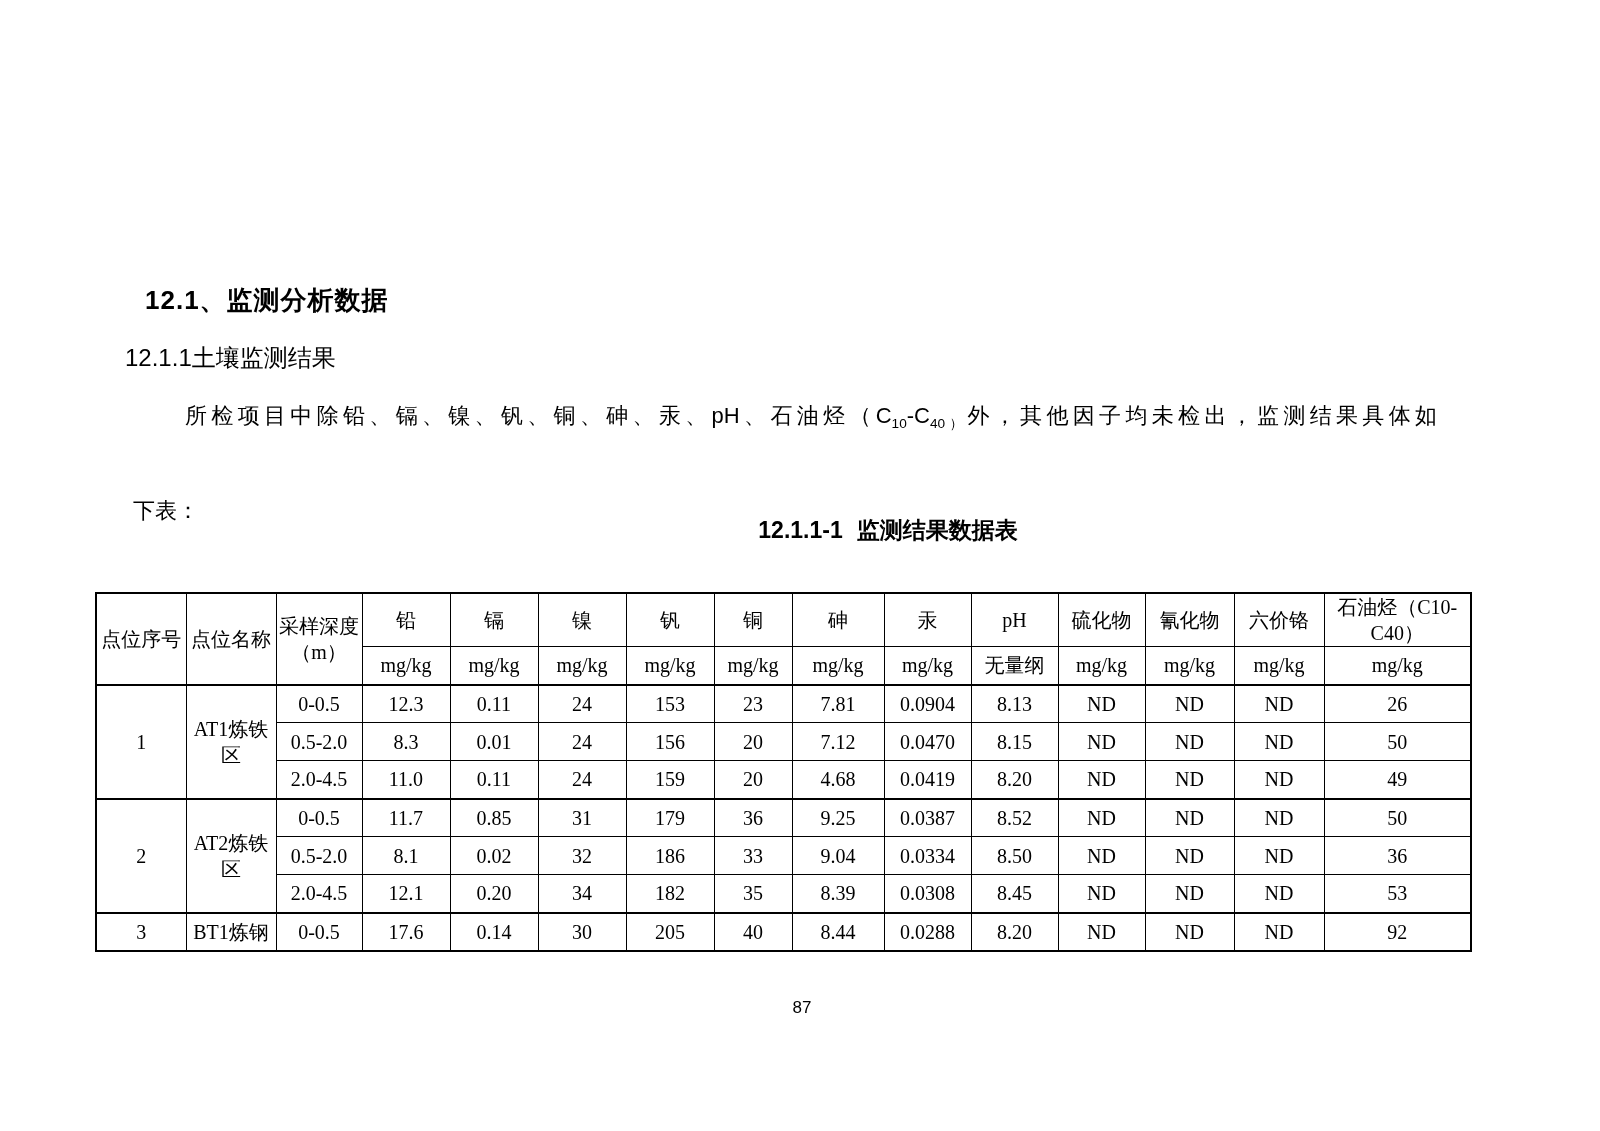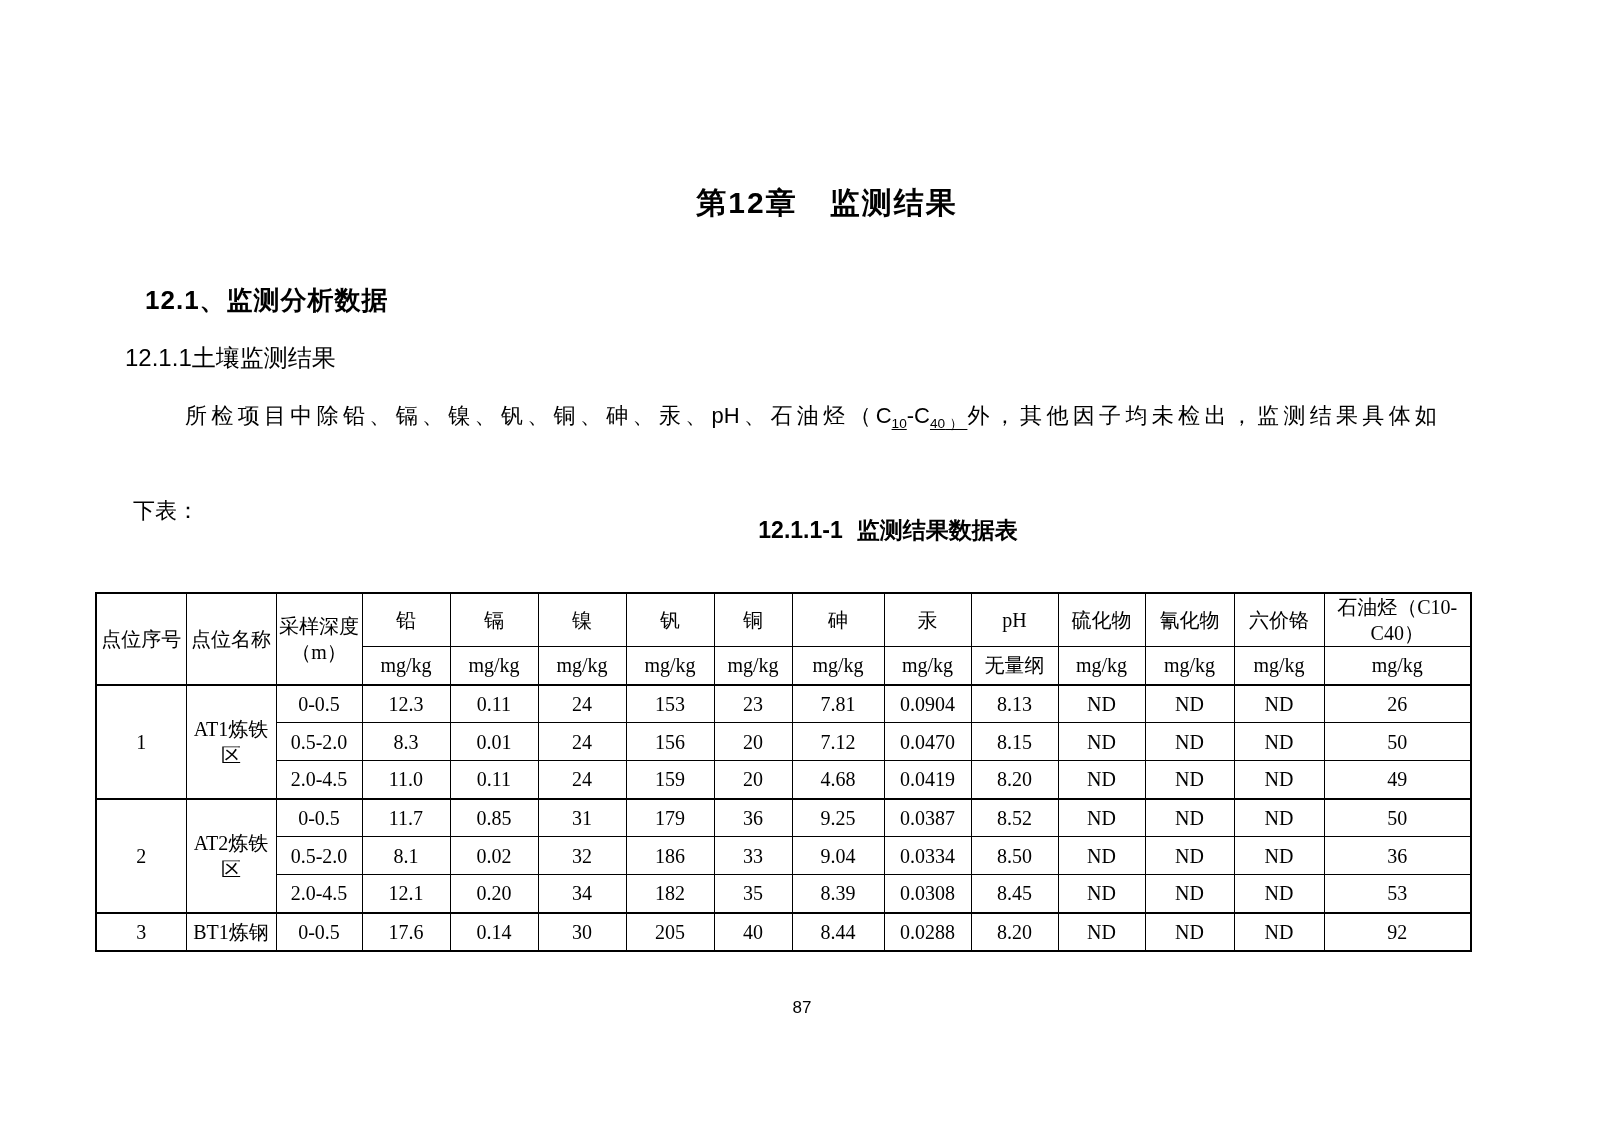--- a/index.html
+++ b/index.html
@@ -63,21 +63,21 @@
     text-align-last: justify;
     text-indent: 52px;
     white-space: normal;
   }
   .para-line2 {
     position: absolute;
     top: 76px;
     left: 0;
     margin-top: 19px;
   }
-  sub { font-size: 0.62em; text-decoration: underline; }
+  sub { font-size: 0.62em; }
   .table-caption {
     position: absolute;
     top: 519px;
     left: 50%;
     transform: translateX(-50%);
     margin-left: 88px;
     font-weight: 700;
     font-size: 23px;
     white-space: nowrap;
     line-height: 1;
@@ -119,21 +119,20 @@
     font-family: "Liberation Sans", "DejaVu Sans", sans-serif;
     font-size: 17px;
     line-height: 1;
   }
 </style>
 </head>
 <body>
 
 <div class="page">
 
-  <h1 class="chapter-title">第12章　监测结果</h1>
 
   <h2 class="section-heading">12.1、监测分析数据</h2>
 
   <h3 class="subsection-heading"><span class="num">12.1.1</span><span>土壤监测结果</span></h3>
 
   <div class="paragraph">
     <div class="para-line1"><span>所检项目中除铅、镉、镍、钒、铜、砷、汞、</span><span class="latin">pH</span><span>、石油烃（</span><span class="latin"><span>C</span><sub>10</sub><span>-</span><span>C</span><sub>40</sub><sub>）</sub></span><span>外，其他因子均未检出，监测结果具体如</span></div>
     <div class="para-line2">下表：</div>
   </div>
 

